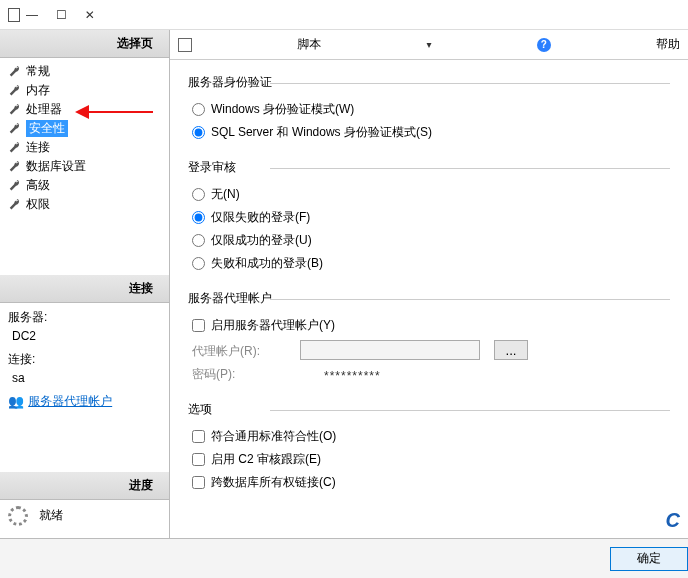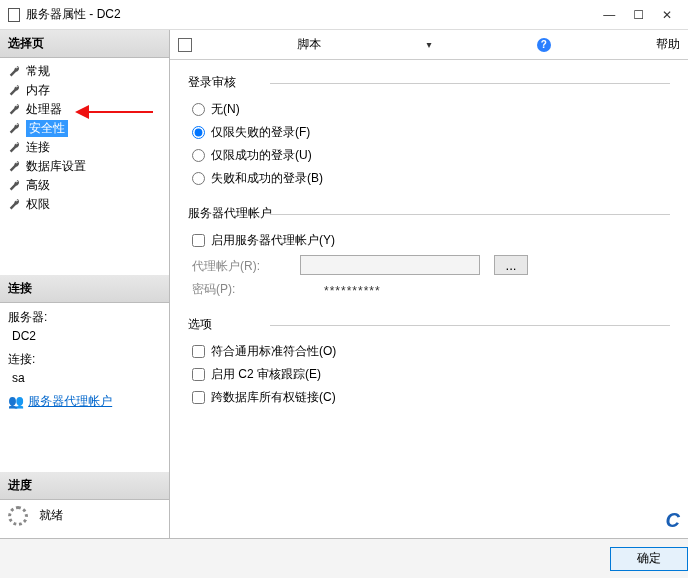--- a/index.html
+++ b/index.html
@@ -4,21 +4,21 @@
 <style>
 * { box-sizing: border-box; margin: 0; padding: 0; }
 body { font-family: "Microsoft YaHei", Tahoma, sans-serif; font-size: 12px; background: #fff; color: #000; width: 688px; height: 578px; overflow: hidden; position: relative; }
 .titlebar { height: 30px; display: flex; align-items: center; padding: 0 8px; border-bottom: 1px solid #ddd; }
 .titlebar .ticon { width: 12px; height: 14px; border: 1px solid #555; margin-right: 6px; }
 .titlebar .title { flex: 1; }
 .win-ctrls { display: flex; gap: 18px; padding-right: 8px; }
 .win-ctrls span { font-family: "Segoe UI Symbol", sans-serif; font-size: 12px; color: #333; }
 .main { display: flex; height: 508px; }
 .sidebar { width: 170px; border-right: 1px solid #bbb; display: flex; flex-direction: column; }
-.sheader { background: linear-gradient(#e8e8e8,#d8d8d8); padding: 5px 8px; font-weight: bold; border-bottom: 1px solid #bbb; }
+.sheader { background: linear-gradient(#e8e8e8,#d8d8d8); padding: 5px 16px; font-weight: bold; border-bottom: 1px solid #bbb; text-align: right; }
 .sitems { padding: 4px 0; }
 .sitem { display: flex; align-items: center; padding: 1px 8px; gap: 4px; }
 .sitem .wrench { width: 14px; height: 14px; display: inline-block; }
 .sitem.selected span.lbl { background: #3399ff; color: #fff; padding: 0 3px; }
 .arrow { position: absolute; left: 75px; top: 105px; }
 .arrow-line { width: 70px; height: 2px; background: #e11; position: absolute; top: 6px; left: 8px; }
 .arrow-head { width: 0; height: 0; border-top: 7px solid transparent; border-bottom: 7px solid transparent; border-right: 14px solid #e11; position: absolute; top: 0; left: 0; }
 .conn-block { padding: 6px 8px; }
 .conn-label { font-weight: normal; margin-bottom: 3px; }
 .conn-val { margin-left: 4px; margin-bottom: 8px; }
@@ -45,21 +45,20 @@
 .pwd-val { margin-left: 24px; color: #333; letter-spacing: 1px; }
 .footer { position: absolute; bottom: 0; left: 0; right: 0; height: 40px; border-top: 1px solid #bbb; display: flex; align-items: center; justify-content: flex-end; padding: 0 0; gap: 10px; background:#f4f4f4; }
 .btn { width: 78px; height: 24px; border: 1px solid #0078d7; background: #e5f1fb; font-size: 12px; }
 .logo { position: absolute; right: 8px; bottom: 46px; font-size: 20px; font-weight: bold; font-style: italic; color: #1a5fb4; }
 </style>
 </head>
 <body>
 
 <div class="titlebar">
   <span class="ticon"></span>
-  <span class="title">服务器属性 - DC2</span>
   <div class="win-ctrls">
     <span>—</span>
     <span>☐</span>
     <span>✕</span>
   </div>
 </div>
 
 <div class="main">
   <div class="sidebar">
     <div class="sheader">选择页</div>
@@ -141,20 +140,31 @@
   <div class="content">
     <div class="topbar">
       <span class="sicon"></span>
       <span>脚本</span>
       <span class="caret">▾</span>
       <span class="help-icon">?</span>
       <span>帮助</span>
     </div>
 
     <div class="form-area">
+      <div class="group">
+        <div class="group-title">服务器身份验证</div>
+        <label class="radio-row">
+            <input type="radio" name="auth" style="">
+            <span>Windows 身份验证模式(W)</span>
+          </label>
+        <label class="radio-row">
+            <input type="radio" name="auth" checked="" style="">
+            <span>SQL Server 和 Windows 身份验证模式(S)</span>
+          </label>
+      </div>
 
       <div class="group">
         <div class="group-title">登录审核</div>
         <label class="radio-row">
             <input type="radio" name="audit" style="">
             <span>无(N)</span>
           </label>
         <label class="radio-row">
             <input type="radio" name="audit" checked="" style="">
             <span>仅限失败的登录(F)</span>

